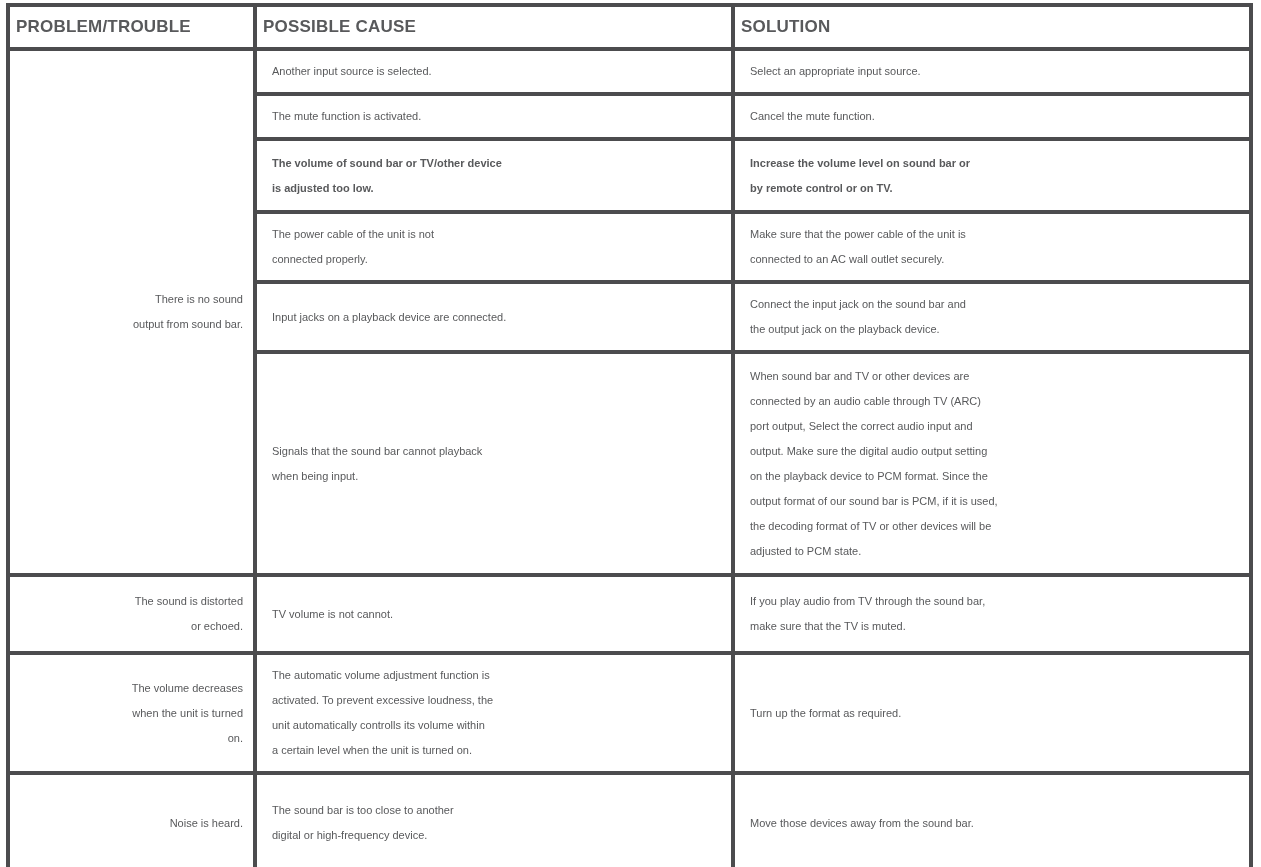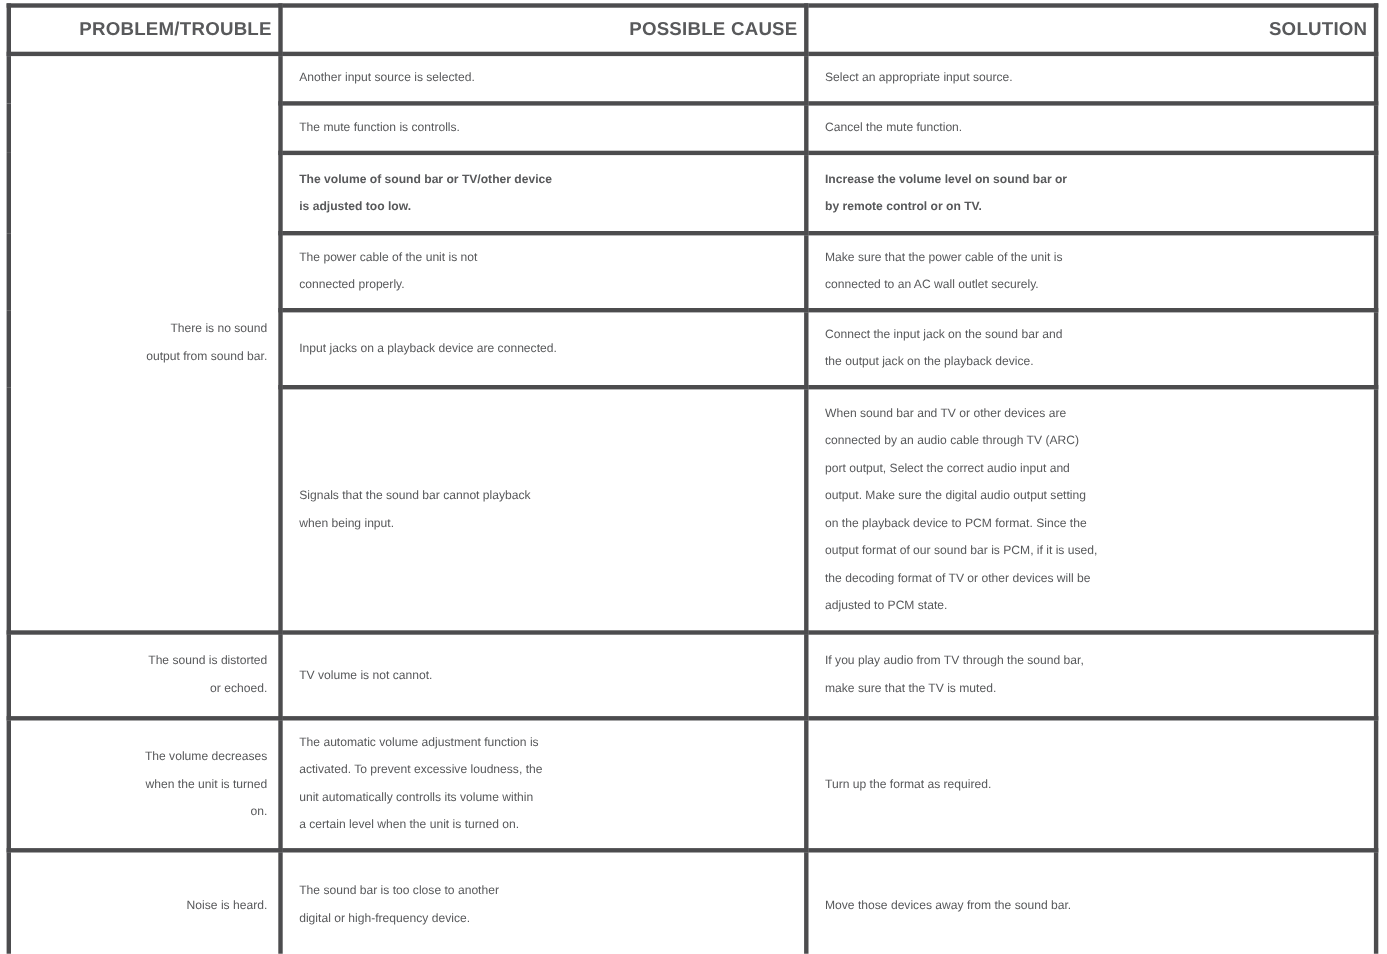--- a/index.html
+++ b/index.html
@@ -25,21 +25,21 @@
   col.c-solution { width: 518px; }
   th, td {
     border: 4px solid #4c4c4e;
     color: #58595b;
     font-family: "Liberation Sans", "DejaVu Sans", sans-serif;
     background: #ffffff;
   }
   th {
     font-size: 17px;
     font-weight: bold;
-    text-align: right;
+    text-align: left;
     height: 44px;
     letter-spacing: 0.2px;
     padding: 4px 6px;
   }
   td {
     font-size: 11px;
     line-height: 25px;
     vertical-align: middle;
     text-align: left;
     padding: 8px 15px;
@@ -74,21 +74,21 @@
       </tr>
     </thead>
     <tbody>
       <tr class="r1">
         <td class="problem" rowspan="6">There is no sound
 output from sound bar.</td>
         <td>Another input source is selected.</td>
         <td>Select an appropriate input source.</td>
       </tr>
       <tr class="r2">
-        <td>The mute function is controlls.</td>
+        <td>The mute function is activated.</td>
         <td>Cancel the mute function.</td>
       </tr>
       <tr class="r3">
         <td>The volume of sound bar or TV/other device
 is adjusted too low.</td>
         <td>Increase the volume level on sound bar or
 by remote control or on TV.</td>
       </tr>
       <tr class="r4">
         <td>The power cable of the unit is not

